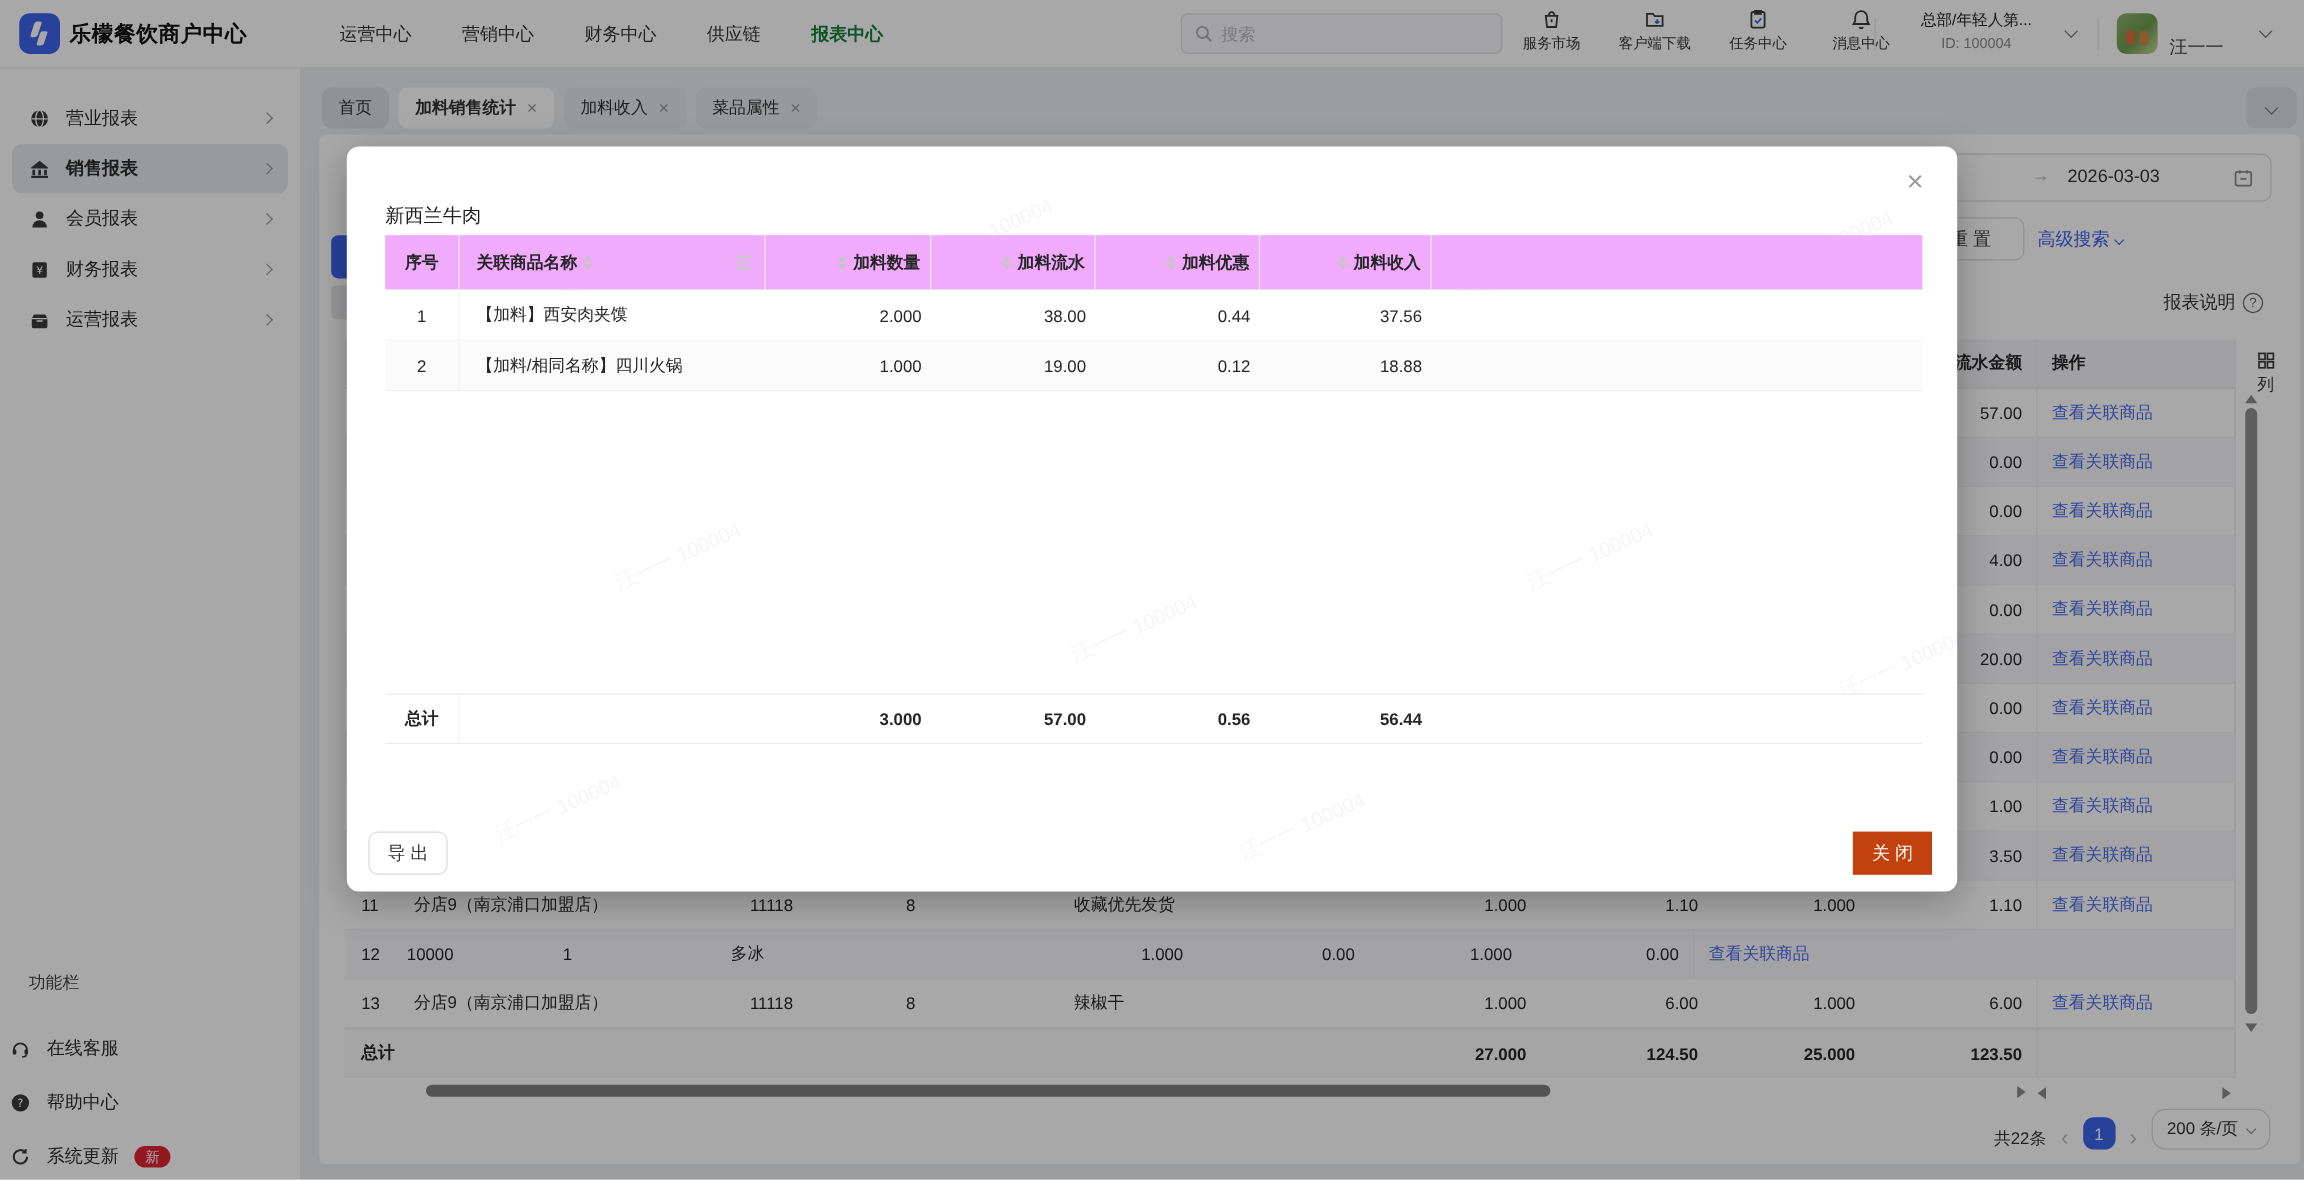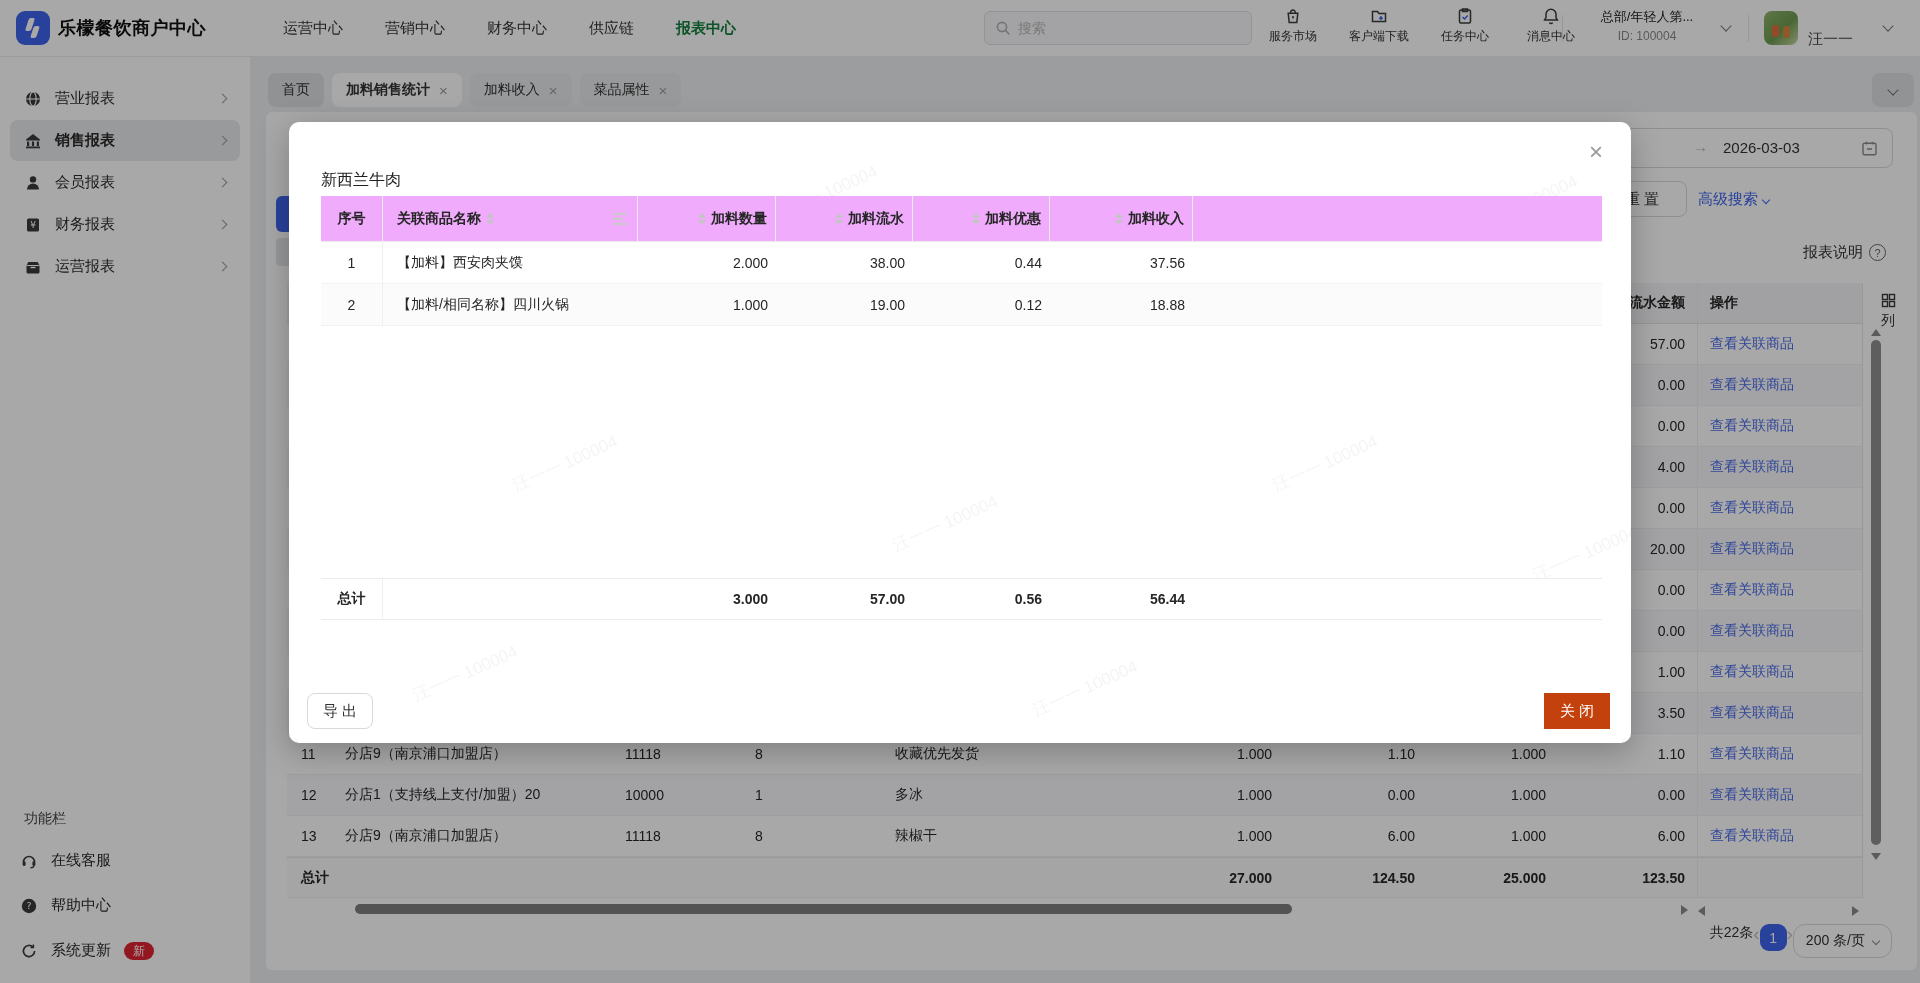--- a/index.html
+++ b/index.html
@@ -37,21 +37,21 @@
 
   
   .sidebar { position:absolute; left:0; top:57px; width:250px; height:926px; background:#fff; z-index:5; }
   .sb-list { padding-top:20px; }
   .sb-item { height:41px; margin:1px 10px; padding:0 14px; display:flex; align-items:center; gap:13px; border-radius:8px; font-size:15px; color:#2b2b2b; cursor:pointer; }
   .sb-item.active { background:#e9eaec; font-weight:bold; }
   .sb-item .grow { flex:1; }
   .sb-item .chv { width:7px; height:7px; border-color:#9a9a9a; }
   .sb-bottom { position:absolute; left:0; top:745px; width:250px; }
   .sb-section { padding:8px 0 10px 24px; font-size:14px; color:#444; }
-  .sb-foot-item { height:45px; padding:0 20px; display:flex; align-items:center; gap:13px; font-size:15px; color:#2b2b2b; cursor:pointer; }
+  .sb-foot-item { height:45px; padding:0 8px; display:flex; align-items:flex-end; gap:13px; font-size:15px; color:#2b2b2b; cursor:pointer; }
   .badge { background:#E02433; color:#fff; font-size:12px; border-radius:10px; padding:2px 9px; line-height:14px; }
 
   
   .main { position:absolute; left:250px; top:57px; width:1670px; height:926px; background:#eceef1; }
   .tabbar { position:absolute; left:18px; top:16px; display:flex; gap:8px; }
   .tab { height:34px; display:flex; align-items:center; gap:9px; padding:0 14px; border-radius:8px; background:#e7e8ea; font-size:14px; color:#333; cursor:pointer; }
   .tab.home { background:#dcdee1; }
   .tab.active { background:#fff; font-weight:bold; }
   .tab .x { color:#9a9a9a; font-size:15px; font-weight:normal; }
   .tab-collapse { position:absolute; left:1622px; top:16px; width:42px; height:34px; border-radius:8px; background:#dddfe2; display:flex; align-items:center; justify-content:center; cursor:pointer; }
@@ -93,21 +93,21 @@
   .vthumb { position:absolute; left:8px; top:57px; width:10px; height:505px; background:#8f8f8f; border-radius:5px; }
   .tri { width:0; height:0; position:absolute; }
   .tri-u { border-left:5px solid transparent; border-right:5px solid transparent; border-bottom:7px solid #8a8a8a; }
   .tri-d { border-left:5px solid transparent; border-right:5px solid transparent; border-top:7px solid #8a8a8a; }
   .tri-l { border-top:5px solid transparent; border-bottom:5px solid transparent; border-right:7px solid #8a8a8a; }
   .tri-r { border-top:5px solid transparent; border-bottom:5px solid transparent; border-left:7px solid #8a8a8a; }
   .hscroll { position:absolute; top:791px; left:21px; width:1401px; height:12px; }
   .hthumb { position:absolute; left:68px; top:1px; width:937px; height:10px; background:#7f7f7f; border-radius:5px; }
 
   
-  .pager { display:flex; align-items:flex-start; font-size:14px; color:#333; }
+  .pager { display:flex; align-items:flex-end; gap:12px; font-size:14px; color:#333; }
   .p-arrow { color:#bfbfbf; font-size:19px; cursor:pointer; line-height:1; }
   .p-page { width:27px; height:27px; background:#3D63EC; color:#fff; border-radius:9px; display:flex; align-items:center; justify-content:center; cursor:pointer; }
   .psize { height:34px; border:1px solid #d9d9d9; border-radius:12px; padding:0 12px; display:flex; align-items:center; gap:8px; cursor:pointer; background:#fff; }
   .psize .chv { width:6px; height:6px; border-color:#8a8a8a; }
   .bg-pager { position:absolute; right:25px; top:812px; }
 
   
   .wm { position:absolute; transform:rotate(-24deg); color:#000; opacity:.045; font-size:17px; white-space:nowrap; pointer-events:none; }
 
   
@@ -458,21 +458,20 @@
           <div class="cell c6 num">1.000</div>
           <div class="cell c7 num">1.10</div>
           <div class="cell c8 num">1.000</div>
           <div class="cell c9 num">1.10</div>
           <div class="cell c10">
               <a class="link">查看关联商品</a>
             </div>
         </div>
         <div class="trow alt">
           <div class="cell c1">12</div>
-          <div class="cell c2">分店1（支持线上支付/加盟）20</div>
           <div class="cell c3">10000</div>
           <div class="cell c4">1</div>
           <div class="cell c5">多冰</div>
           <div class="cell c6 num">1.000</div>
           <div class="cell c7 num">0.00</div>
           <div class="cell c8 num">1.000</div>
           <div class="cell c9 num">0.00</div>
           <div class="cell c10">
               <a class="link">查看关联商品</a>
             </div>

